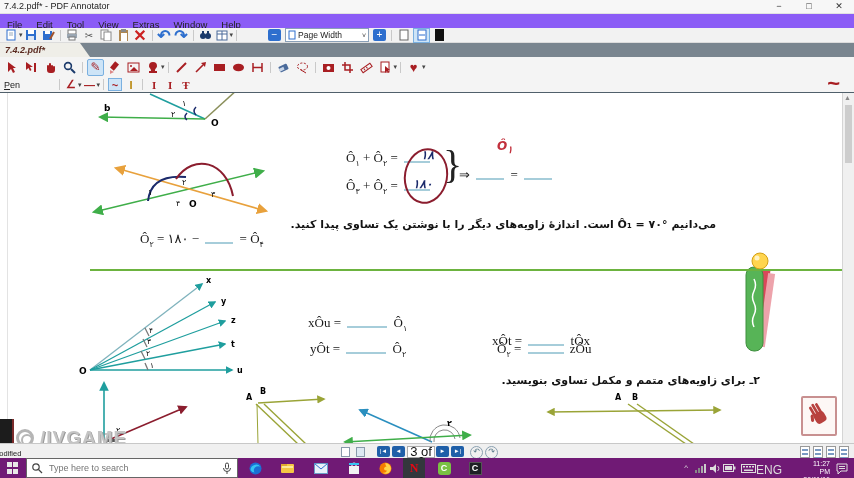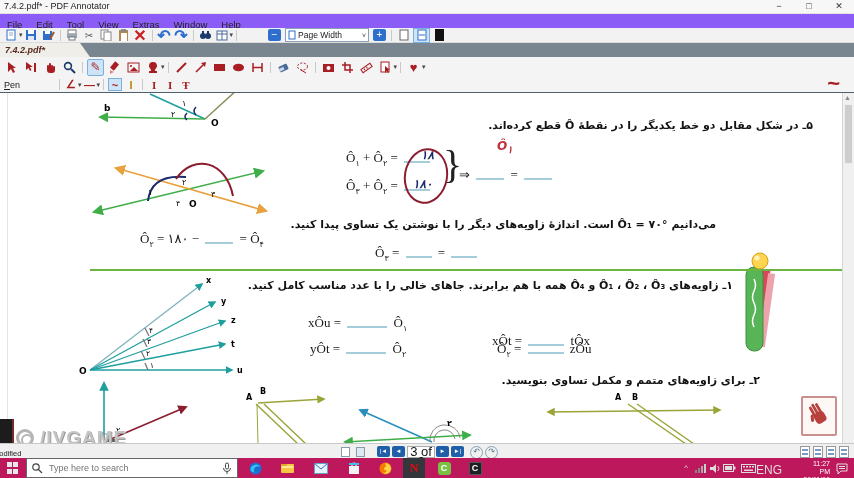--- a/index.html
+++ b/index.html
@@ -55,21 +55,21 @@
   
   .statusbar{position:absolute;left:0;top:443px;width:854px;height:15px;background:#f0f0f0;border-top:1px solid #c8c8c8;font-size:7.5px;color:#333;}
   .stmod{position:absolute;left:-7px;top:5px;font-size:7.5px;color:#222;}
   .sticon{position:absolute;top:3px;width:9px;height:10px;background:#fff;border:1px solid #8899aa;box-sizing:border-box;}
   .navbtn{position:absolute;top:2px;width:13px;height:11px;background:#1f5fa8;color:#fff;border-radius:2px;font-size:6px;line-height:11px;text-align:center;}
   .pagefield{position:absolute;top:2px;left:407px;width:26px;height:10px;background:#fff;border:1px solid #aaa;text-align:center;font-size:13px;line-height:10px;color:#111;}
   .circbtn{position:absolute;top:2px;width:11px;height:11px;border:1px solid #8aa0b0;border-radius:50%;color:#5a7a8a;font-size:8px;line-height:10px;text-align:center;}
   .layicon{position:absolute;top:2px;width:10px;height:12px;background:#fff;border:1px solid #999;box-sizing:border-box;}
   .layicon i{display:block;margin:2px 1px 0 1px;height:2px;background:#7a9ac2;}
   
-  .taskbar{position:absolute;left:0;top:458px;width:854px;height:20px;background:#be185d;}
+  .taskbar{position:absolute;left:0;top:458px;width:854px;height:20px;background:#701a75;}
   .startbtn{position:absolute;left:7px;top:4px;width:12px;height:12px;display:grid;grid-template-columns:5px 5px;grid-gap:1px;}
   .startbtn i{background:#e8e8e8;width:5px;height:5px;}
   .searchbox{position:absolute;left:26px;top:0;width:212px;height:20px;background:#fff;border:1px solid #666;box-sizing:border-box;display:flex;align-items:center;}
   .searchbox input{border:0;outline:0;flex:1;font-size:9px;color:#333;padding-left:4px;background:transparent;font-family:"Liberation Sans",sans-serif;}
   .tico{position:absolute;top:3px;width:14px;height:14px;display:flex;align-items:center;justify-content:center;}
   .tray{position:absolute;right:0;top:0;height:20px;color:#e8e8e8;}
   .trayitem{position:absolute;top:5px;font-size:8px;color:#ddd;}
   .clock{position:absolute;right:24px;top:2px;text-align:right;font-size:7px;line-height:8px;color:#fff;}
   svg text{font-family:"DejaVu Sans",sans-serif;}
 </style>
@@ -430,31 +430,28 @@
         <g>
           <rect x="753" y="176" width="12" height="80" fill="#d9485a" transform="rotate(8 759 216)"></rect>
           <rect x="763" y="180" width="7" height="74" fill="#eda3ab" transform="rotate(8 766 217)"></rect>
           <rect x="746" y="174" width="17" height="84" rx="8" fill="#57b457" stroke="#3f8f3f"></rect>
           <path d="M754,186 q3,6 0,12 q-3,6 0,12 q3,6 0,12 q-3,6 0,12" fill="none" stroke="#fff" stroke-width="1.5"></path>
           <circle cx="760" cy="168" r="8" fill="#ffd54f" stroke="#d4a017"></circle>
           <circle cx="757" cy="165" r="2.5" fill="#fff3c4"></circle>
         </g>
       </svg>
 
-      <div class="qtext" style="right:30px;top:26px">۵ـ در شکل مقابل دو خط یکدیگر را در نقطهٔ Ô قطع کرده‌اند.</div>
       <div class="qtext" style="right:127px;top:125px">می‌دانیم Ô₁ = ۷۰° است. اندازهٔ زاویه‌های دیگر را با نوشتن یک تساوی پیدا کنید.</div>
-      <div class="qtext" style="right:110px;top:186px">۱ـ زاویه‌های Ô₁ ، Ô₂ ، Ô₃ و Ô₄ همه با هم برابرند. جاهای خالی را با عدد مناسب کامل کنید.</div>
       <div class="qtext" style="right:83px;top:281px">۲ـ برای زاویه‌های متمم و مکمل تساوی بنویسید.</div>
 
       <div class="eq" style="left:346px;top:57px"><span>Ô<sub>۱</sub></span><span> + </span><span>Ô<sub>۲</sub></span><span> = </span><span class="blank" style="width: 26px;"></span></div>
       <div class="eq" style="left:346px;top:85px"><span>Ô<sub>۳</sub></span><span> + </span><span>Ô<sub>۲</sub></span><span> = </span><span class="blank" style="width: 26px;"></span></div>
       <div class="brace" style="left:443px;top:48px">}</div>
       <div class="eq" style="left:459px;top:74px"><span>⇒  </span><span class="blank" style="width: 28px;"></span><span> = </span><span class="blank" style="width: 28px;"></span></div>
       <div class="eq" style="left:140px;top:138px"><span>Ô<sub>۲</sub></span><span> = ۱۸۰ − </span><span class="blank" style="width: 28px;"></span><span> = </span><span>Ô<sub>۴</sub></span></div>
-      <div class="eq" style="left:375px;top:152px"><span>Ô<sub>۳</sub></span><span> = </span><span class="blank" style="width: 26px;"></span><span> = </span><span class="blank" style="width: 26px;"></span></div>
       <div class="eq" style="left:308px;top:222px"><span>xÔu = </span><span class="blank" style="width: 40px;"></span><span> Ô<sub>۱</sub></span></div>
       <div class="eq" style="left:492px;top:240px"><span>xÔt = </span><span class="blank" style="width: 36px;"></span><span> tÔx</span></div>
       <div class="eq" style="left:310px;top:248px"><span>yÔt = </span><span class="blank" style="width: 40px;"></span><span> Ô<sub>۲</sub></span></div>
       <div class="eq" style="left:497px;top:248px"><span>Ô<sub>۲</sub></span><span> = </span><span class="blank" style="width: 36px;"></span><span> zÔu</span></div>
 
       <div class="hw" style="left:421px;top:55px">۱۸</div>
       <div class="hw" style="left:413px;top:84px">۱۸۰</div>
       <div class="redellipse" style="left:404px;top:55px;width:40px;height:52px"></div>
       <div class="hw red" style="left:497px;top:46px"><span>Ô<sub>۱</sub></span></div>
 

